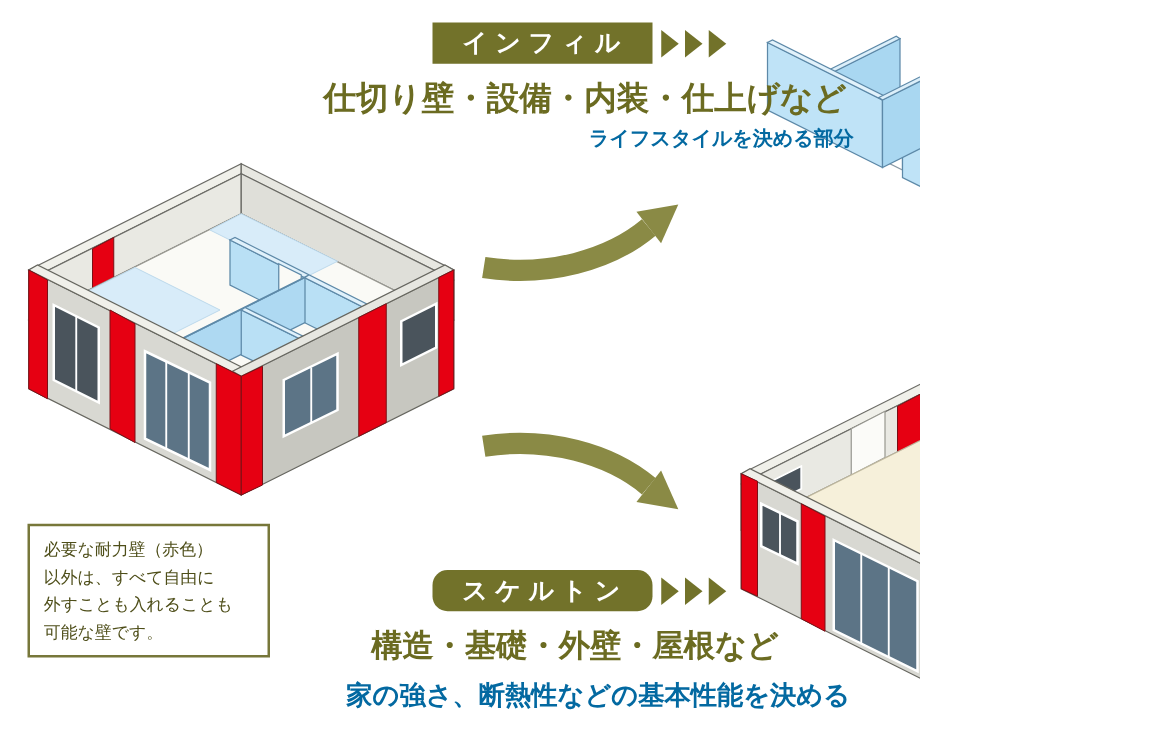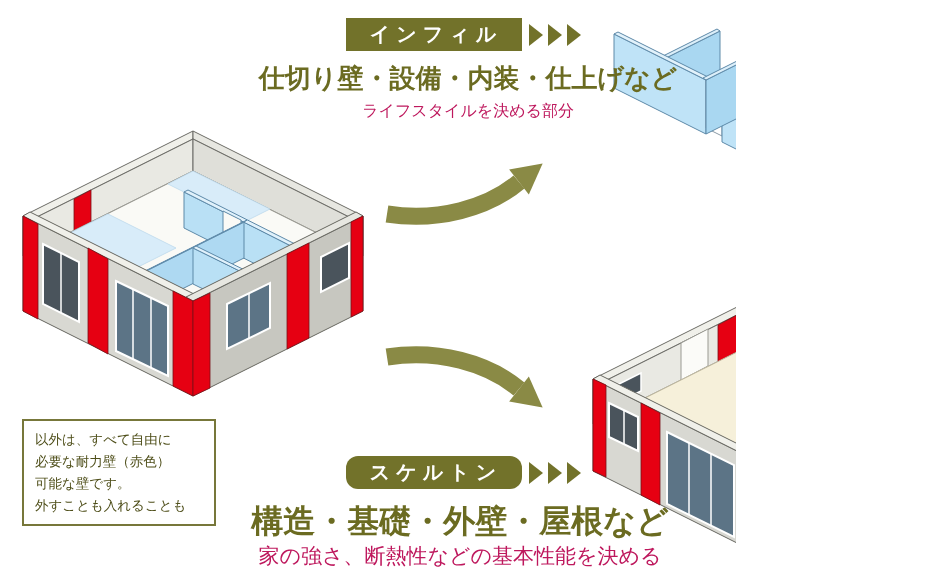--- a/index.html
+++ b/index.html
@@ -9,21 +9,21 @@
   }
   .abs{position:absolute;}
   .badge{
     position:absolute;background:#72722a;color:#ffffff;font-weight:bold;
     font-size:20px;letter-spacing:6px;width:176px;height:33px;
     display:flex;align-items:center;justify-content:center;padding-left:4px;box-sizing:border-box;
   }
   .chevrons{position:absolute;display:flex;gap:5px;align-items:center;height:33px;}
   .chev{width:0;height:0;border-top:11px solid transparent;border-bottom:11px solid transparent;border-left:14px solid #72722a;}
   .title{position:absolute;color:#6b6b21;font-weight:bold;text-align:center;}
-  .caption{position:absolute;color:#be185d;font-weight:normal;text-align:center;}
+  .caption{position:absolute;color:#0369a1;font-weight:bold;text-align:right;}
   .note{
     position:absolute;border:2px solid #77773a;color:#4e4e19;
     font-size:13.5px;line-height:1.62;padding:8px 11px;background:#fff;
   }
   .note span{display:block;}
   svg{display:block;}
 </style>
 </head>
 <body>
 
@@ -165,23 +165,23 @@
   </div>
   <div class="title" style="left:253px;top:61px;width:430px;font-size:26px;">仕切り壁・設備・内装・仕上げなど</div>
   <div class="caption" style="left:253px;top:101px;width:430px;font-size:16px;">ライフスタイルを決める部分</div>
 
   <div class="badge" style="left:346px;top:456px;border-radius:12px;">スケルトン</div>
   <div class="chevrons" style="left:529px;top:456px;">
     <span class="chev"></span>
     <span class="chev"></span>
     <span class="chev"></span>
   </div>
-  <div class="title" style="left:240px;top:500px;width:440px;font-size:32px;">構造・基礎・外壁・屋根など</div>
+  <div class="title" style="left:240px;top:500px;width:440px;font-size:25px;">構造・基礎・外壁・屋根など</div>
   <div class="caption" style="left:240px;top:542px;width:440px;font-size:21px;">家の強さ、断熱性などの基本性能を決める</div>
 
   <div class="note" style="left:22px;top:419px;width:168px;">
+    <span>必要な耐力壁（赤色）</span>
     <span>以外は、すべて自由に</span>
-    <span>必要な耐力壁（赤色）</span>
+    <span>外すことも入れることも</span>
     <span>可能な壁です。</span>
-    <span>外すことも入れることも</span>
   </div>
 
 </div>
 
 </body></html>

